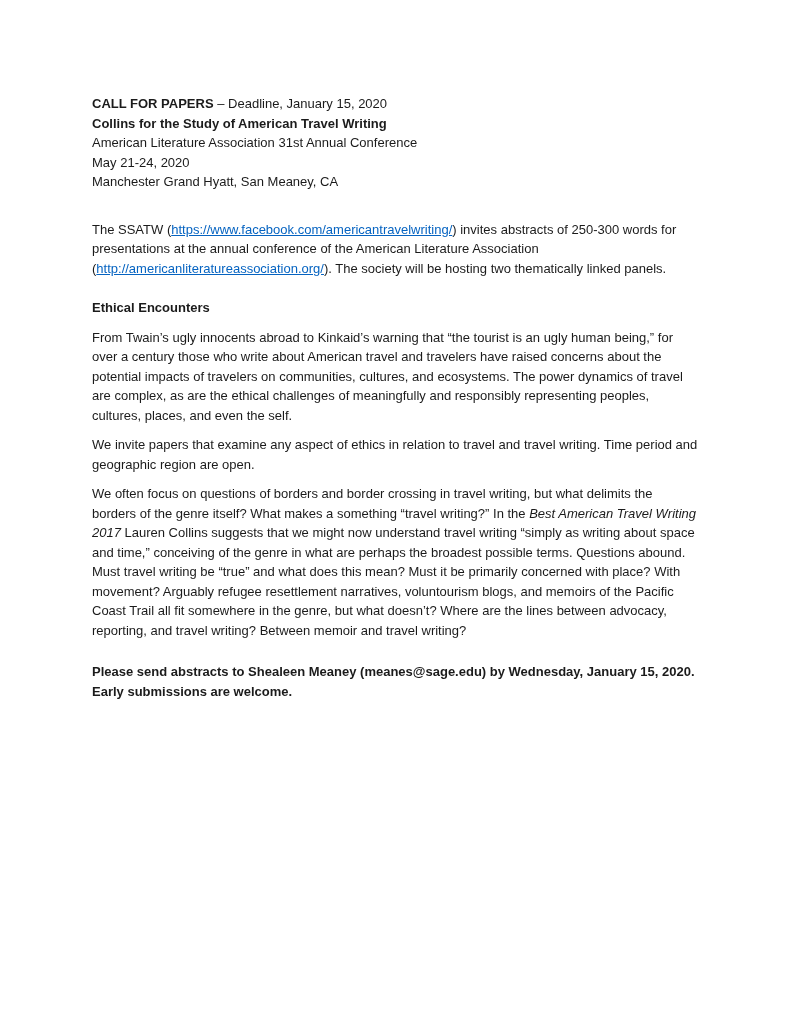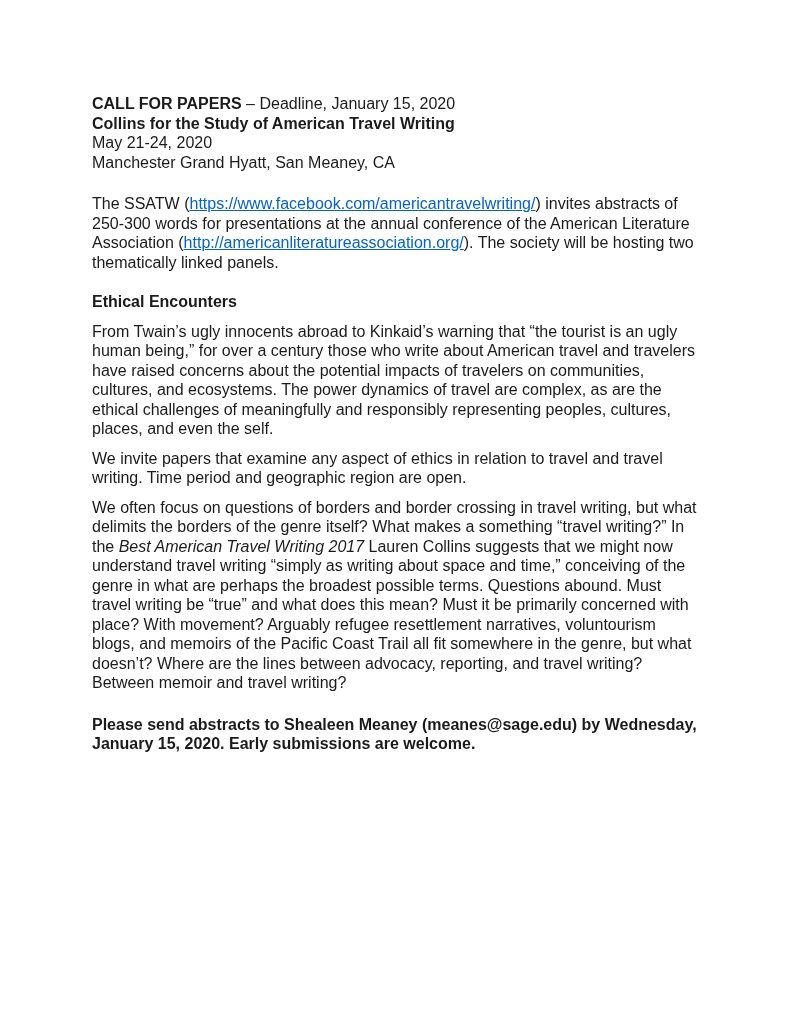--- a/index.html
+++ b/index.html
@@ -4,28 +4,28 @@
 <style>
   :root { --text: #1b1b1b; --link: #0563c1; --page-bg: #ffffff; }
   * { box-sizing: border-box; }
   html, body { margin: 0; padding: 0; background: #ffffff; }
   .page {
     width: 791px;
     height: 1024px;
     background: var(--page-bg);
     padding: 94px 91px 0 92px;
     font-family: "Liberation Sans", sans-serif;
-    font-size: 16px;
+    font-size: 13px;
     line-height: 19.5px;
     color: var(--text);
     overflow: hidden;
   }
   .hline { margin: 0; }
   .para { margin: 0 0 10px 0; }
-  .intro { margin-top: 22px; }
+  .intro { margin-top: 28px; }
   .heading { font-weight: 700; margin: 0 0 10px 0; }
   .heading-1 { margin-top: 20px; }
   .heading-2 { margin-top: 20px; }
   .closing { margin-top: 22px; }
   .seg-plain { font-weight: inherit; }
   .seg-bold { font-weight: 700; }
   .seg-italic { font-style: italic; }
   .seg-link {
     color: var(--link);
     text-decoration: underline;
@@ -33,20 +33,21 @@
   }
 </style>
 </head>
 <body>
 
 <div class="page">
 
   <header>
     <div class="hline"><span class="seg-bold">CALL FOR PAPERS</span><span class="seg-plain"> – Deadline, January 15, 2020</span></div>
     <div class="hline"><span class="seg-bold">Collins for the Study of American Travel Writing</span></div>
+    <div class="hline"><span class="seg-plain">American Literature Association 31st Annual Conference</span></div>
     <div class="hline"><span class="seg-plain">May 21-24, 2020</span></div>
     <div class="hline"><span class="seg-plain">Manchester Grand Hyatt, San Meaney, CA</span></div>
   </header>
 
   <p class="para intro"><span class="seg-plain">The SSATW (</span><a href="#" class="seg-link">https://www.facebook.com/americantravelwriting/</a><span class="seg-plain">) invites abstracts of 250-300 words for presentations at the annual conference of the American Literature Association (</span><a href="#" class="seg-link">http://americanliteratureassociation.org/</a><span class="seg-plain">).  The society will be hosting two thematically linked panels.</span></p>
 
   <section>
     <div class="heading heading-1">Ethical Encounters</div>
     <p class="para"><span class="seg-plain">From Twain’s ugly innocents abroad to Kinkaid’s warning that “the tourist is an ugly human being,” for over a century those who write about American travel and travelers have raised concerns about the potential impacts of travelers on communities, cultures, and ecosystems. The power dynamics of travel are complex, as are the ethical challenges of meaningfully and responsibly representing peoples, cultures, places, and even the self.</span></p>
     <p class="para"><span class="seg-plain">We invite papers that examine any aspect of ethics in relation to travel and travel writing. Time period and geographic region are open.</span></p>

